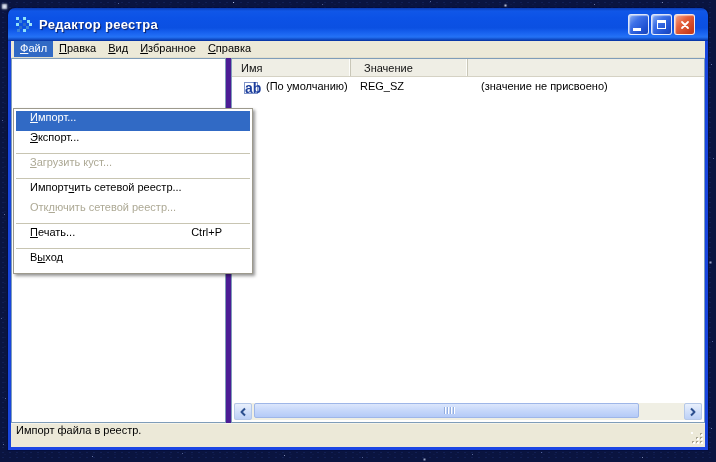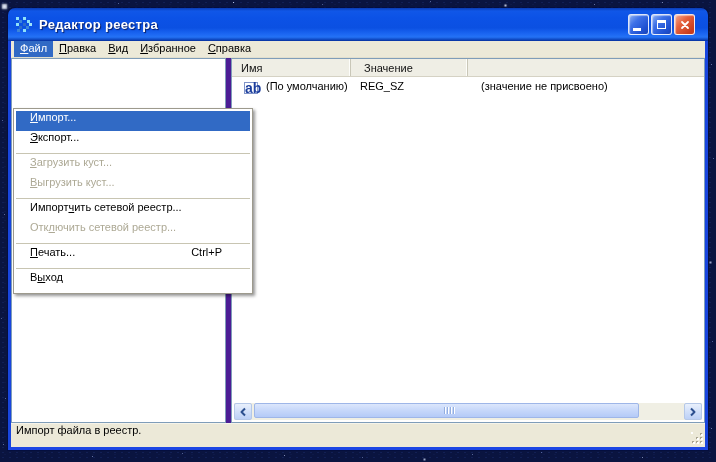--- a/index.html
+++ b/index.html
@@ -218,23 +218,20 @@
         <div class="mi selected">
           <span class="mi-label"><span></span><u>И</u><span>мпорт...</span></span>
         </div>
         <div class="mi">
           <span class="mi-label"><span></span><u>Э</u><span>кспорт...</span></span>
         </div>
         <div class="menu-sep"></div>
         <div class="mi disabled">
           <span class="mi-label"><span></span><u>З</u><span>агрузить куст...</span></span>
         </div>
-        <div class="mi disabled">
-          <span class="mi-label"><span></span><u>В</u><span>ыгрузить куст...</span></span>
-        </div>
         <div class="menu-sep"></div>
         <div class="mi">
           <span class="mi-label"><span>Импорт</span><u>ч</u><span>ить сетевой реестр...</span></span>
         </div>
         <div class="mi disabled">
           <span class="mi-label"><span>Отк</span><u>л</u><span>ючить сетевой реестр...</span></span>
         </div>
         <div class="menu-sep"></div>
         <div class="mi">
           <span class="mi-label"><span></span><u>П</u><span>ечать...</span></span>

